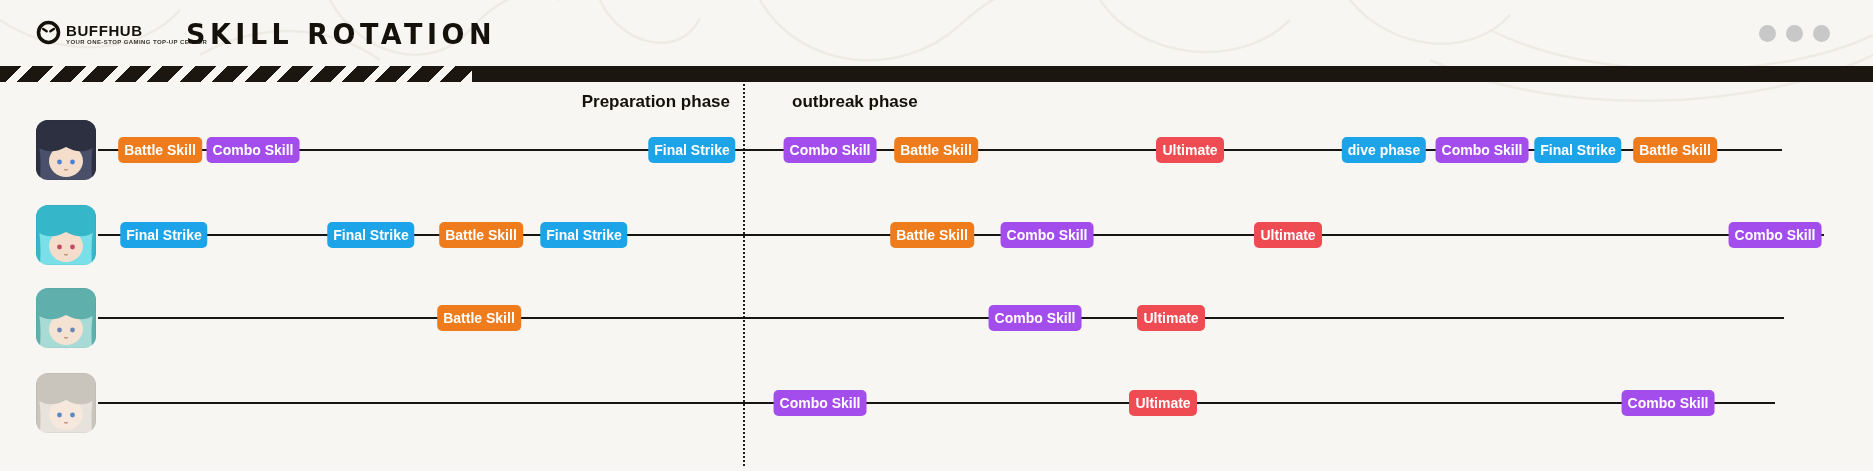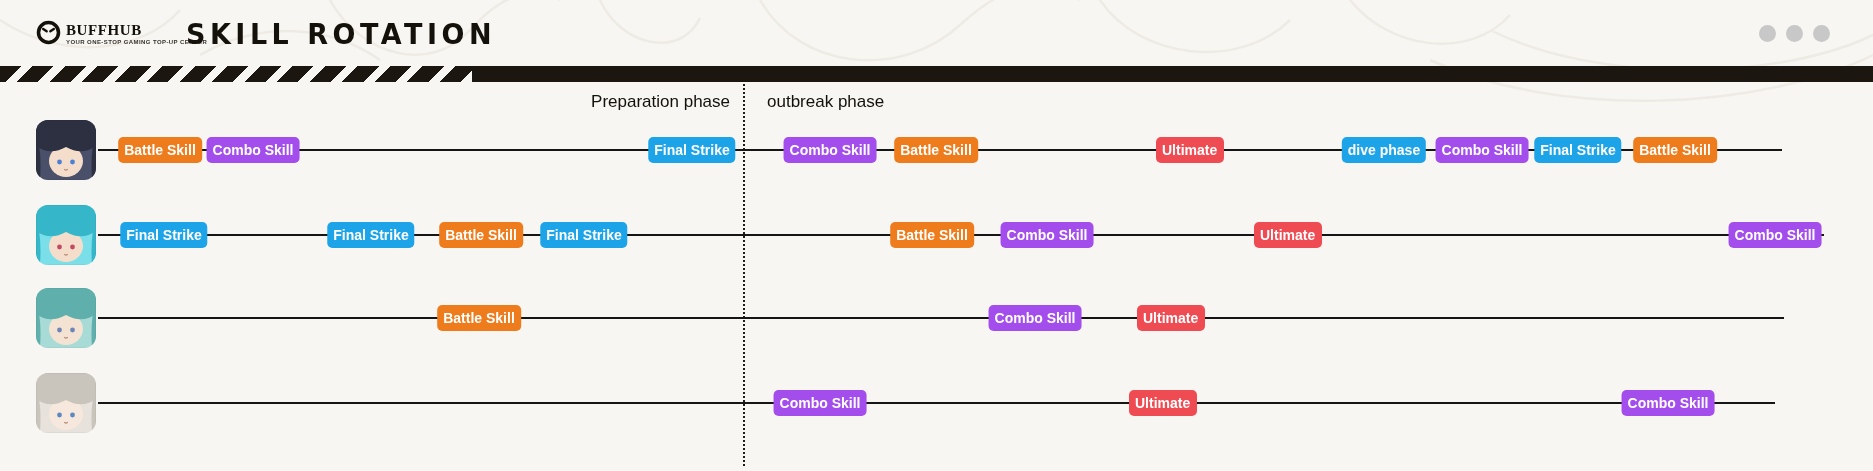--- a/index.html
+++ b/index.html
@@ -5,47 +5,47 @@
   html,body{margin:0;padding:0;background:#e9e7e3;}
   .stage{
     position:relative;width:1873px;height:471px;overflow:hidden;
     background:#f8f6f2;
     font-family:"Liberation Sans",sans-serif;
     color:#14110b;
   }
   .contours{position:absolute;left:0;top:0;pointer-events:none;}
   
   .logo-icon{position:absolute;left:36px;top:20px;}
-  .brand-name{position:absolute;left:66px;top:22px;font-size:15px;font-weight:900;letter-spacing:.6px;font-family:Liberation Serif, serif;}
+  .brand-name{position:absolute;left:66px;top:22px;font-size:15px;font-weight:900;letter-spacing:.6px;}
   .brand-tagline{position:absolute;left:66px;top:39px;font-size:6px;font-weight:700;letter-spacing:.42px;color:#36332c;}
   .page-title{
     position:absolute;left:186px;top:17px;margin:0;
     font-family:"DejaVu Sans",sans-serif;font-size:27px;font-weight:900;
     letter-spacing:4.5px;transform:scaleY(1.08);transform-origin:left top;
   }
   .window-dots{position:absolute;right:43px;top:25px;display:flex;gap:10px;}
   .window-dot{width:17px;height:17px;border-radius:50%;background:#c8c8c8;}
   
   .hazard-stripes{
     position:absolute;left:0;top:66px;width:472px;height:16px;
     background:repeating-linear-gradient(135deg,#1b1710 0 15px,rgba(0,0,0,0) 15px 23px);
   }
   .hazard-solid{position:absolute;left:472px;top:66px;width:1401px;height:16px;background:#1b1710;}
   
-  .phase-label{position:absolute;top:92px;font-size:17px;font-weight:400;white-space:nowrap;}
+  .phase-label{position:absolute;top:92px;font-size:17px;font-weight:700;white-space:nowrap;}
   .phase-label.prep{right:1143px;}
-  .phase-label.outbreak{left:767px;}
+  .phase-label.outbreak{left:792px;}
   .phase-divider{position:absolute;left:743px;top:84px;height:382px;width:0;border-left:2px dotted #1f1d1a;}
   
   .row-line{position:absolute;height:2px;background:#151515;}
   .avatar{position:absolute;width:60px;height:60px;border-radius:12px;overflow:hidden;}
   .badge{
     position:absolute;transform:translateX(-50%);
     height:26px;line-height:26px;padding:0 6px;min-width:68px;box-sizing:border-box;
-    border-radius:5px;color:#fff;font-size:14px;font-weight:700;white-space:nowrap;
+    border-radius:5px;color:#fff;font-size:14px;font-weight:700;text-align:center;white-space:nowrap;
   }
 </style>
 </head>
 <body>
 
 <div class="stage">
 
   <svg class="contours" width="1873" height="471" viewBox="0 0 1873 471" fill="none">
     <g stroke="#eeebe5" stroke-width="2.5" fill="none">
       <path d="M330 0 C 360 55, 430 75, 470 30 S 540 -10, 560 0"></path>

